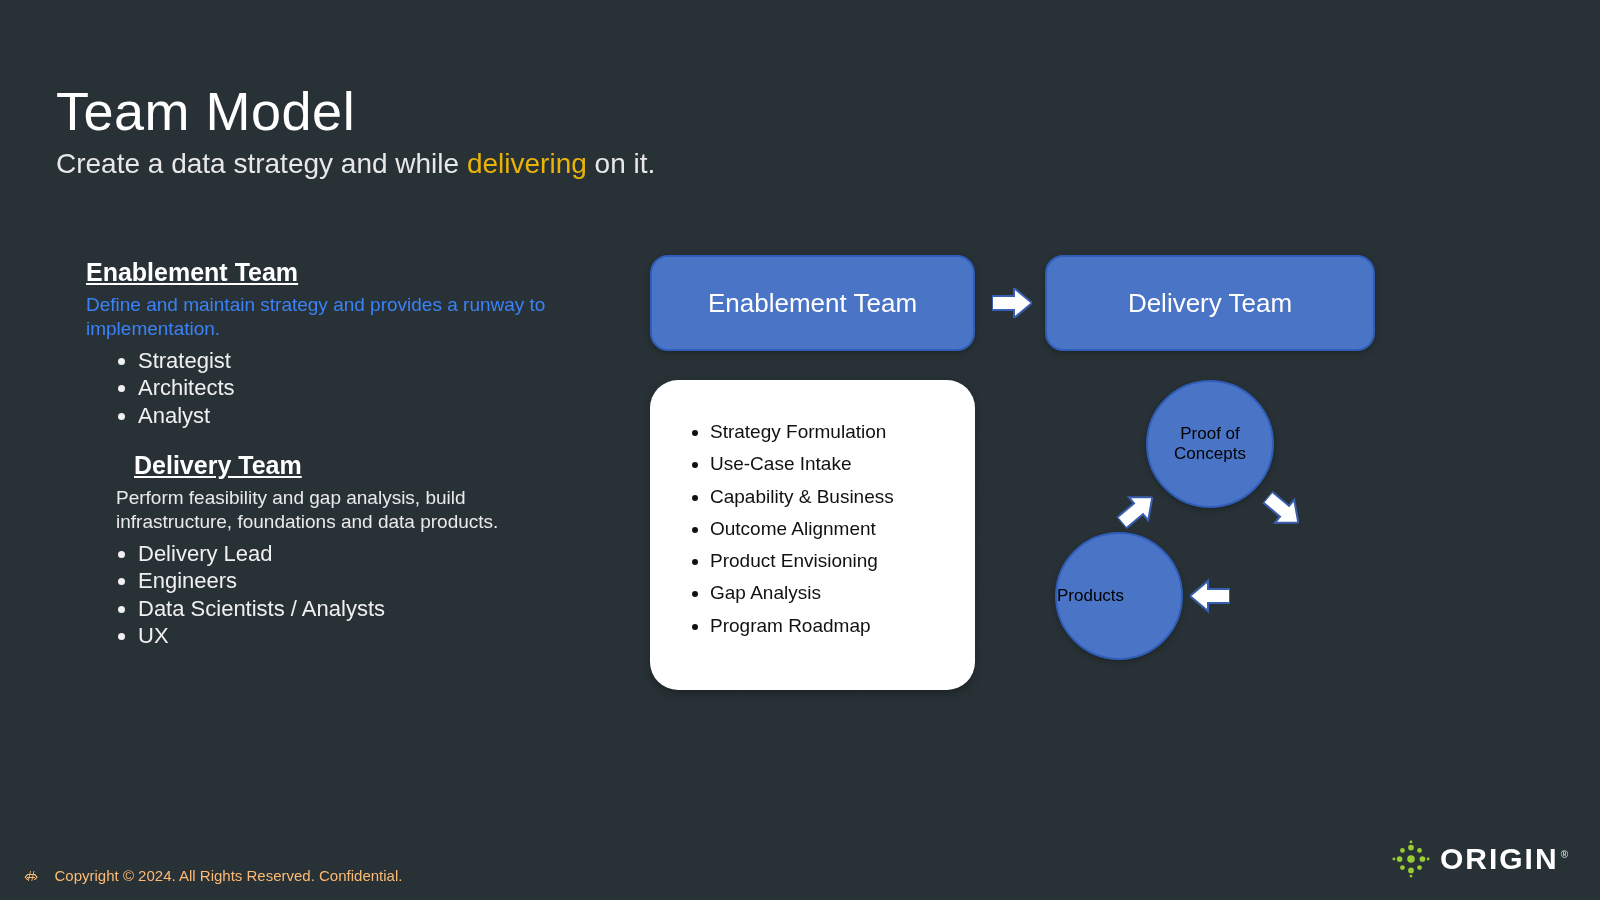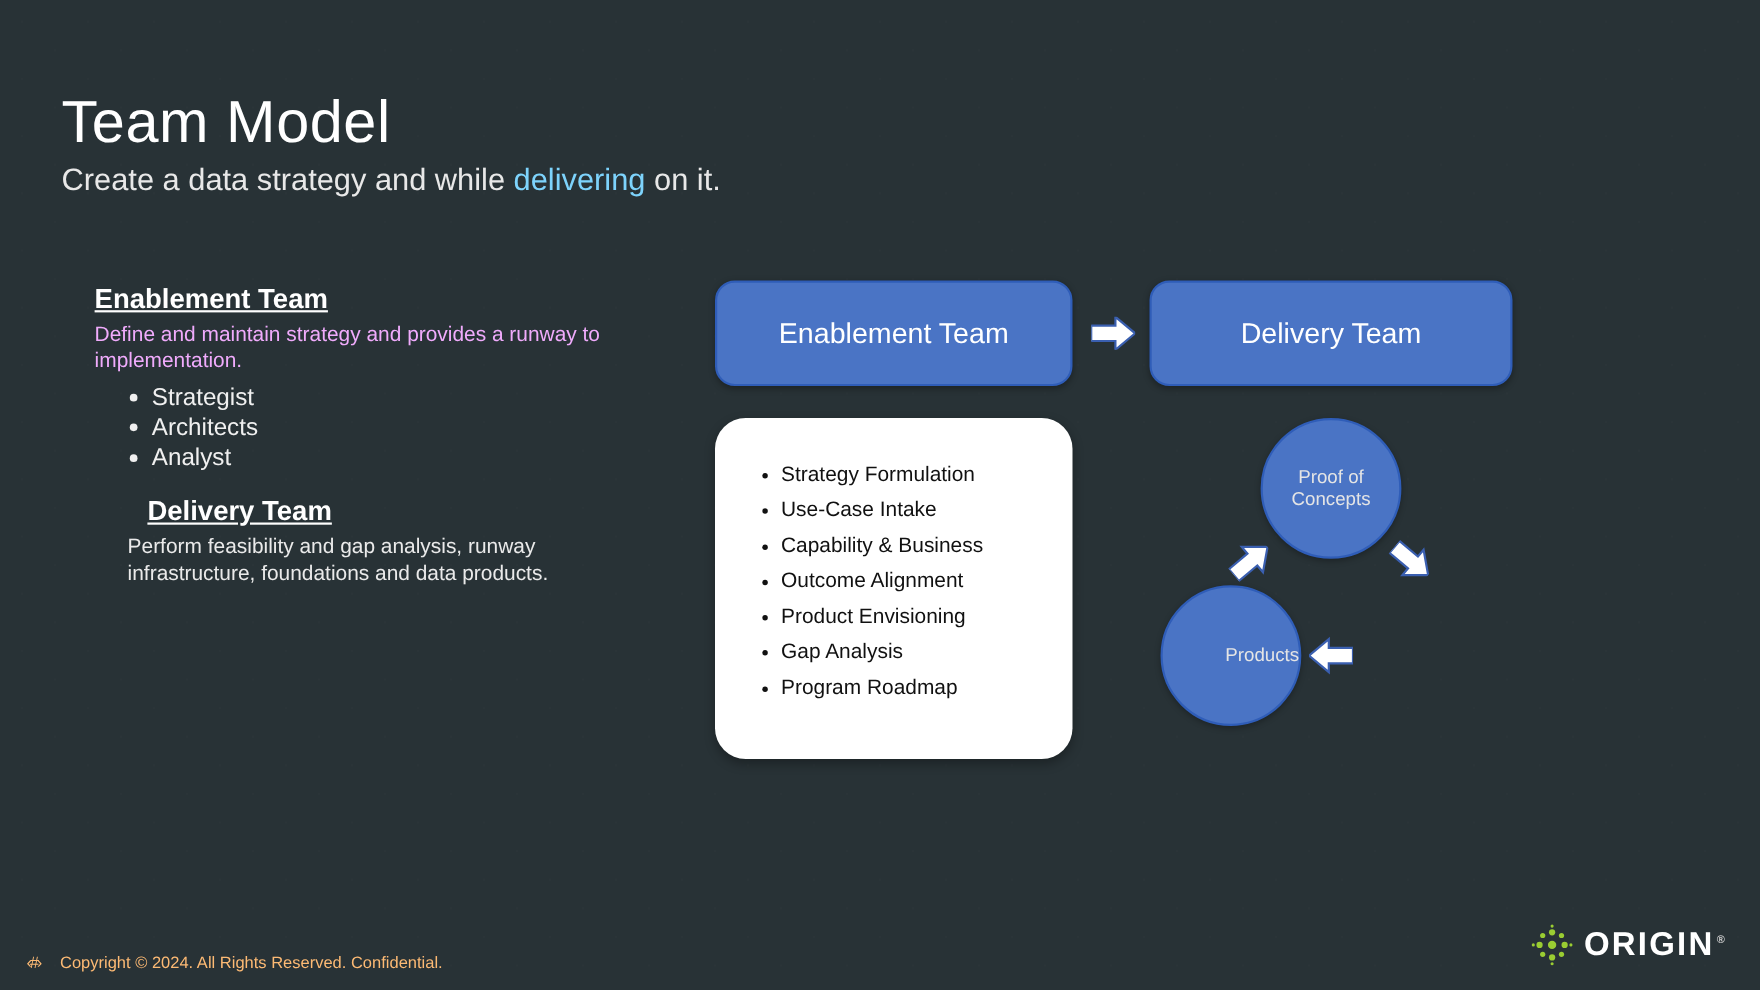--- a/index.html
+++ b/index.html
@@ -27,37 +27,37 @@
     font-weight: 400;
     letter-spacing: 0.5px;
   }
   .subtitle {
     position: absolute;
     left: 56px; top: 148px;
     font-size: 28px;
     font-weight: 400;
     color: #e8e8e8;
   }
-  .accent { color: #7dd3fc; }
+  .accent { color: #eab308; }
 
   .left-col {
     position: absolute;
     left: 86px; top: 258px;
     width: 480px;
   }
   .section-head {
     font-size: 25px;
     font-weight: 700;
     text-decoration: underline;
     margin-bottom: 6px;
   }
   .section-desc {
     font-size: 19px;
     line-height: 1.25;
-    color: #f0abfc;
+    color: #3b82f6;
     margin-bottom: 6px;
   }
   .role-list {
     list-style: disc;
     padding-left: 52px;
     font-size: 22px;
     line-height: 1.25;
     color: #f0f0f0;
   }
   .delivery-block { margin-top: 22px; }
@@ -119,24 +119,24 @@
   .cycle {
     position: absolute;
     left: 1045px; top: 380px;
     width: 330px; height: 300px;
   }
   .circ {
     position: absolute;
     border-radius: 50%;
     background: #4a74c5;
     border: 2px solid #2f5db8;
-    color: #e5e5e5;
+    color: #000000;
     display: flex;
     align-items: center;
-    justify-content: flex-end;
+    justify-content: flex-start;
     text-align: center;
     font-size: 17px;
     line-height: 1.15;
     box-shadow: 0 2px 6px rgba(0,0,0,0.3);
   }
   .c-top { width: 128px; height: 128px; left: 101px; top: 0; }
   .c-bl  { width: 128px; height: 128px; left: 10px;  top: 152px; }
   .c-br  { width: 128px; height: 128px; left: 192px; top: 152px; }
 
   .cycle-arrow { position: absolute; width: 40px; height: 40px; }
@@ -181,21 +181,27 @@
   <div class="section-head">Enablement Team</div>
   <div class="section-desc">Define and maintain strategy and provides a runway to implementation.</div>
   <ul class="role-list">
     <li>Strategist</li>
     <li>Architects</li>
     <li>Analyst</li>
   </ul>
 
   <div class="delivery-block">
     <div class="delivery-head">Delivery Team</div>
-    <div class="delivery-desc">Perform feasibility and gap analysis, runway infrastructure, foundations and data products.</div>
+    <div class="delivery-desc">Perform feasibility and gap analysis, build infrastructure, foundations and data products.</div>
+    <ul class="role-list">
+      <li>Delivery Lead</li>
+      <li>Engineers</li>
+      <li>Data Scientists / Analysts</li>
+      <li>UX</li>
+    </ul>
   </div>
 </div>
 
 <div class="pill pill-enable">
   <span>Enablement Team</span>
 </div>
 <div class="pill pill-delivery">
   <span>Delivery Team</span>
 </div>
 <div class="arrow-right">

